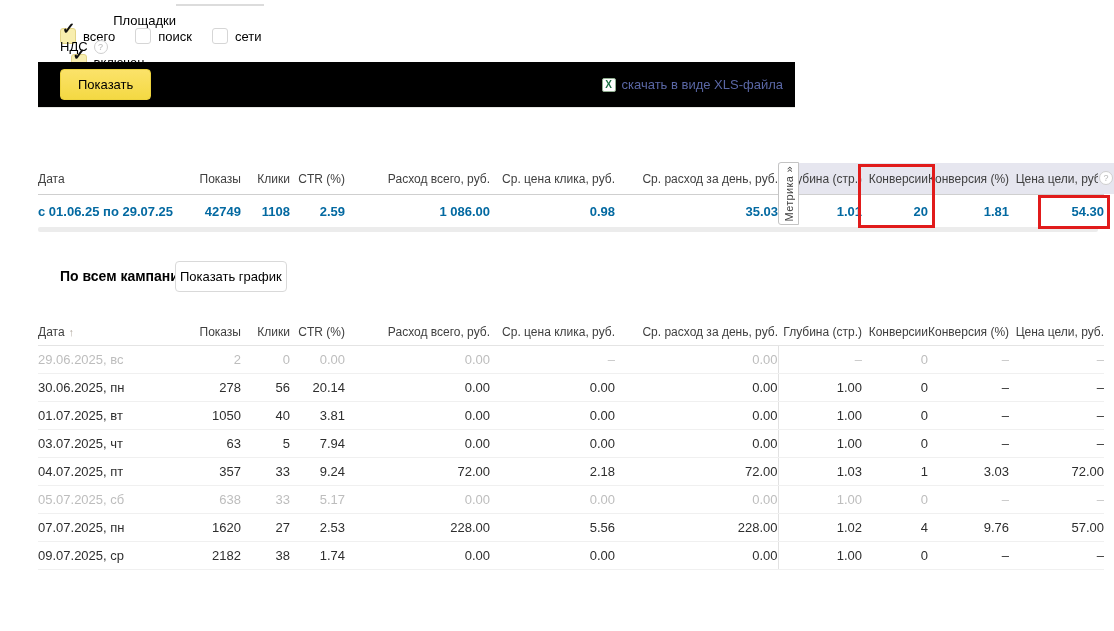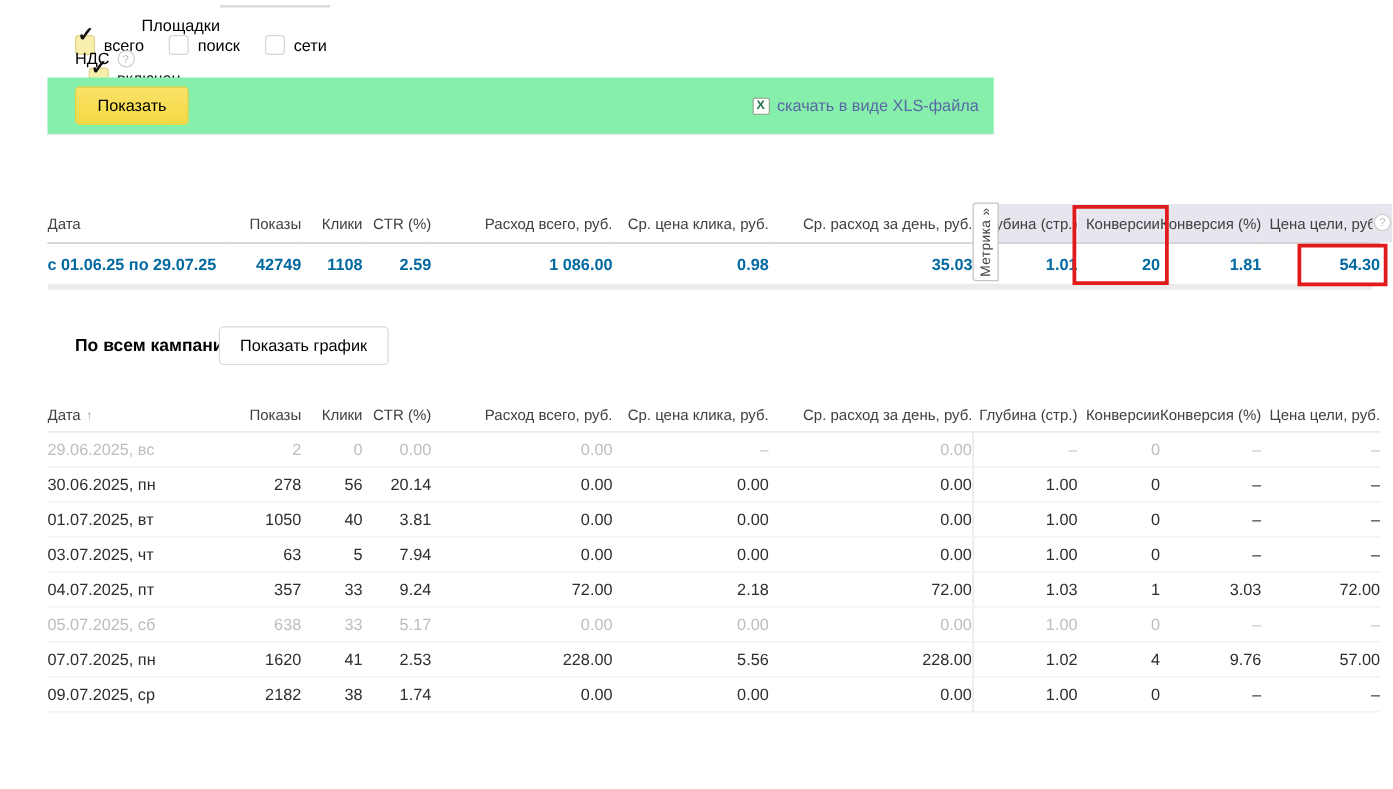--- a/index.html
+++ b/index.html
@@ -16,21 +16,21 @@
   .flabel{width:115px;display:flex;align-items:center;gap:6px;}
   .opts{display:flex;align-items:center;}
   .opt{display:inline-flex;align-items:center;margin-right:20px;}
   .cb{position:relative;width:16px;height:16px;border:1px solid #d6d6d6;border-radius:3px;background:#fff;display:inline-block;box-sizing:border-box;}
   .cb.on{background:#f8eeae;border-color:#e3d488;}
   .mark{position:absolute;top:-8px;left:1px;font-size:16px;font-weight:bold;color:#111;line-height:16px;}
   .cb-label{margin-left:7px;}
   .help{width:14px;height:14px;border-radius:50%;border:1px solid #cfcfcf;color:#b9b9b9;font-size:9px;display:inline-flex;align-items:center;justify-content:center;box-sizing:border-box;background:#fff;}
 
   
-  .actions-bar{position:absolute;left:38px;top:62px;width:757px;height:46px;background:#86efac;border-bottom:1px solid #e7e7e3;display:flex;align-items:center;box-sizing:border-box;gap:20px;}
+  .actions-bar{position:absolute;left:38px;top:62px;width:757px;height:46px;background:#000000;border-bottom:1px solid #e7e7e3;display:flex;align-items:center;box-sizing:border-box;gap:20px;}
   .show-btn{margin-left:22px;background:linear-gradient(#fbe269,#f4d943);border:1px solid #ecd23e;border-radius:4px;padding:7px 17px;font-size:13px;font-family:inherit;color:#000;cursor:pointer;}
   .xls-link{margin-left:auto;margin-right:12px;display:inline-flex;align-items:center;gap:6px;color:#5a67a5;font-size:13px;cursor:pointer;}
   .xls-icon{width:14px;height:14px;border:1px solid #8fae8f;border-radius:2px;background:#fff;color:#1e7145;font-size:10px;font-weight:bold;display:inline-flex;align-items:center;justify-content:center;box-sizing:border-box;}
 
   
   .stats-table{position:absolute;left:38px;border-collapse:collapse;table-layout:fixed;font-size:13px;color:#222;}
   #summaryTable{top:163px;}
   #detailTable{top:318px;}
   .stats-table th{font-weight:normal;font-size:12px;color:#404040;text-align:right;vertical-align:middle;white-space:nowrap;overflow:hidden;padding:0;}
   .stats-table td{text-align:right;vertical-align:middle;white-space:nowrap;overflow:hidden;padding:0;}
@@ -50,21 +50,21 @@
   .metrika-ext{position:absolute;left:1098px;top:163px;width:16px;height:31px;background:#e6e6ef;}
   .metrika-tab{position:absolute;left:778px;top:162px;width:21px;height:63px;background:#fff;border:1px solid #c4c4c4;border-radius:3px 0 0 3px;display:flex;align-items:center;justify-content:center;z-index:3;cursor:pointer;box-sizing:border-box;}
   .metrika-tab span{writing-mode:vertical-rl;transform:rotate(180deg);font-size:11px;color:#404040;white-space:nowrap;letter-spacing:.3px;}
   .goal-help{position:absolute;left:1099px;top:171px;z-index:4;}
 
   
   .summary-scrollbar{position:absolute;left:38px;top:227px;width:1060px;height:5px;background:#ececec;border-radius:2px;}
 
   
   .section-title{position:absolute;left:60px;top:268px;font-size:14px;font-weight:bold;color:#000;}
-  .chart-btn{position:absolute;left:175px;top:261px;background:#fff;border:1px solid #d9d9d9;border-radius:4px;padding:7px 16px;font-size:13px;font-family:inherit;color:#000;cursor:pointer;}
+  .chart-btn{position:absolute;left:175px;top:261px;background:#fff;border:1px solid #d9d9d9;border-radius:4px;padding:7px 4px;font-size:13px;font-family:inherit;color:#000;cursor:pointer;}
 
   
   .anno{position:absolute;border:3px solid #e11b1b;z-index:5;background:transparent;}
   #annoConv{left:858px;top:164px;width:71px;height:58px;}
   #annoGoal{left:1038px;top:195px;width:66px;height:28px;}
 </style>
 </head>
 <body>
 
 <div class="page">
@@ -276,21 +276,21 @@
           <td>0.00</td>
           <td>0.00</td>
           <td class="sep">1.00</td>
           <td>0</td>
           <td class="dash">–</td>
           <td class="dash">–</td>
         </tr>
         <tr>
           <td class="c0">07.07.2025, пн</td>
           <td>1620</td>
-          <td>41</td>
+          <td>27</td>
           <td>2.53</td>
           <td>228.00</td>
           <td>5.56</td>
           <td>228.00</td>
           <td class="sep">1.02</td>
           <td>4</td>
           <td>9.76</td>
           <td>57.00</td>
         </tr>
         <tr>

